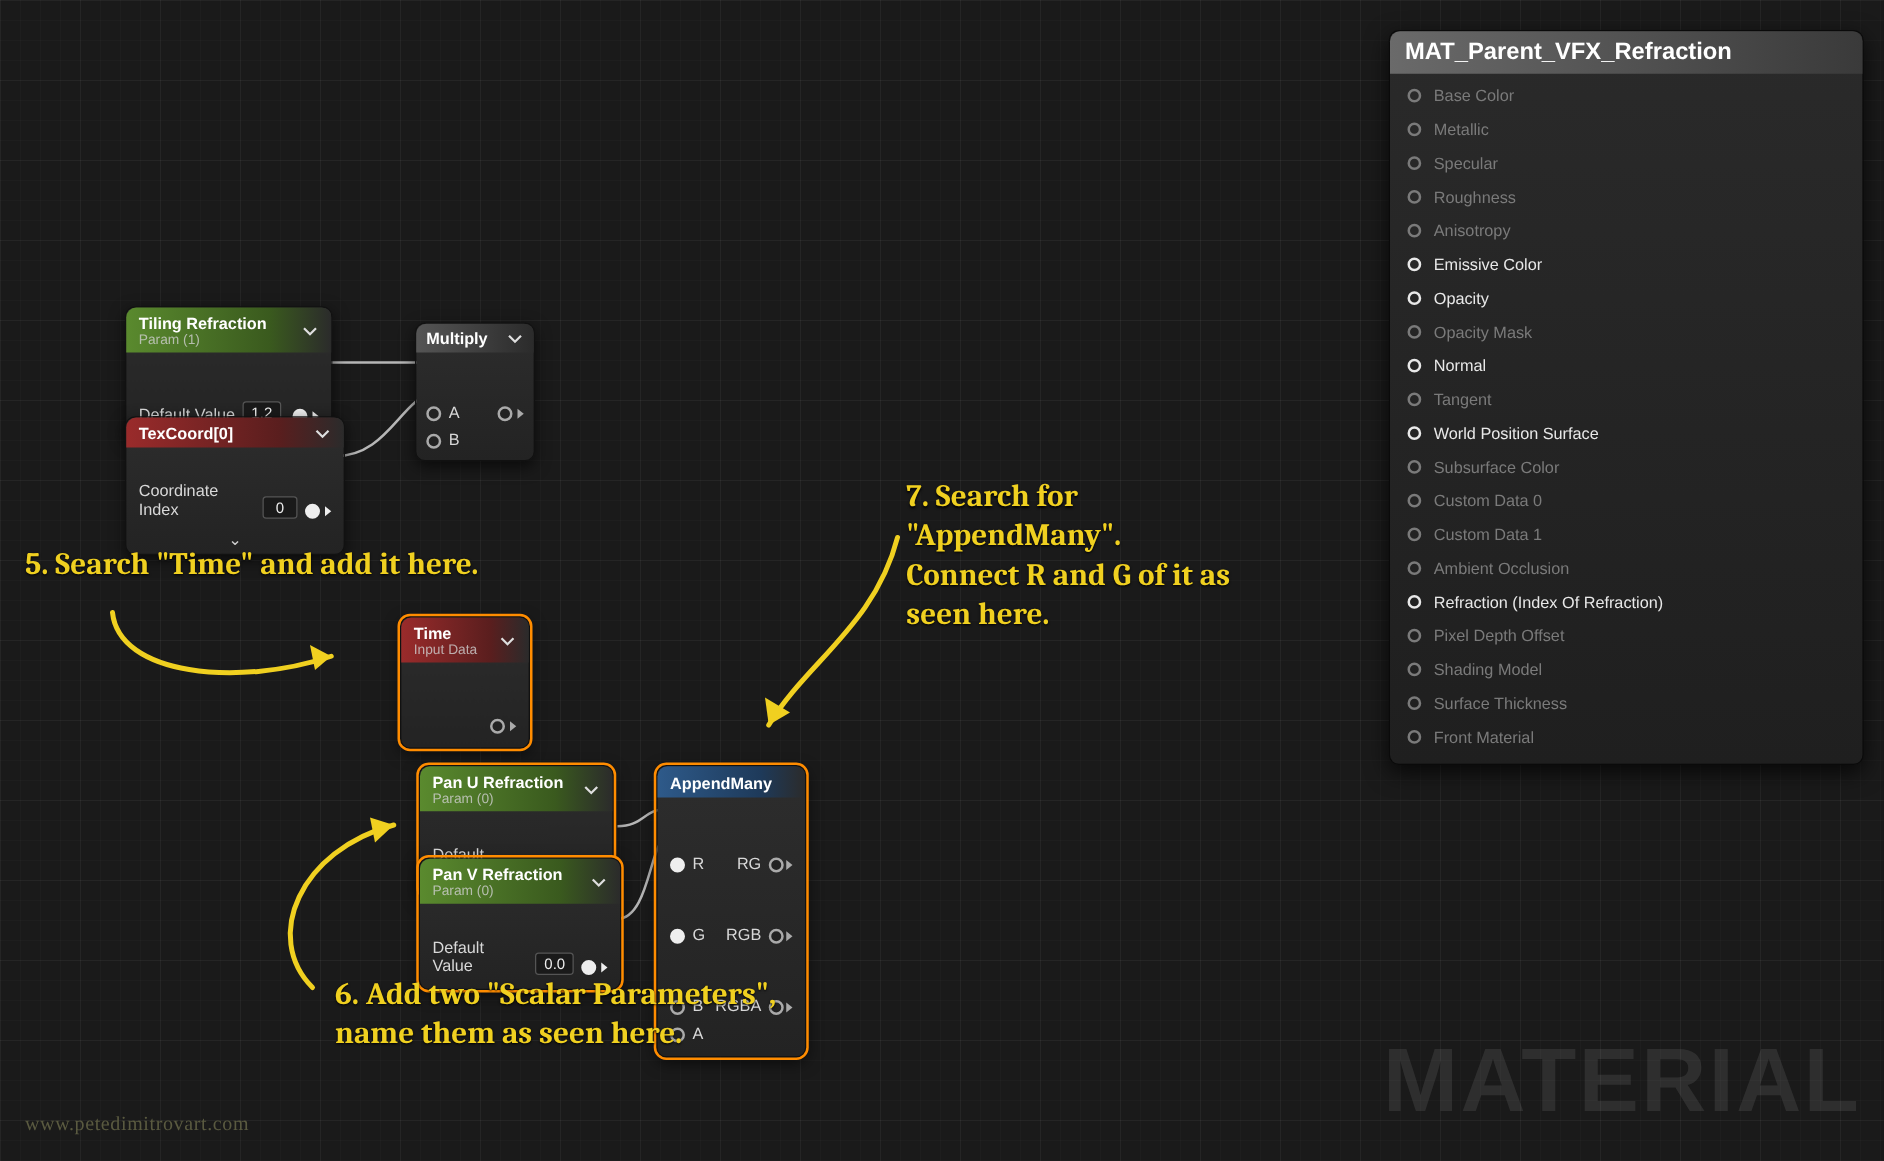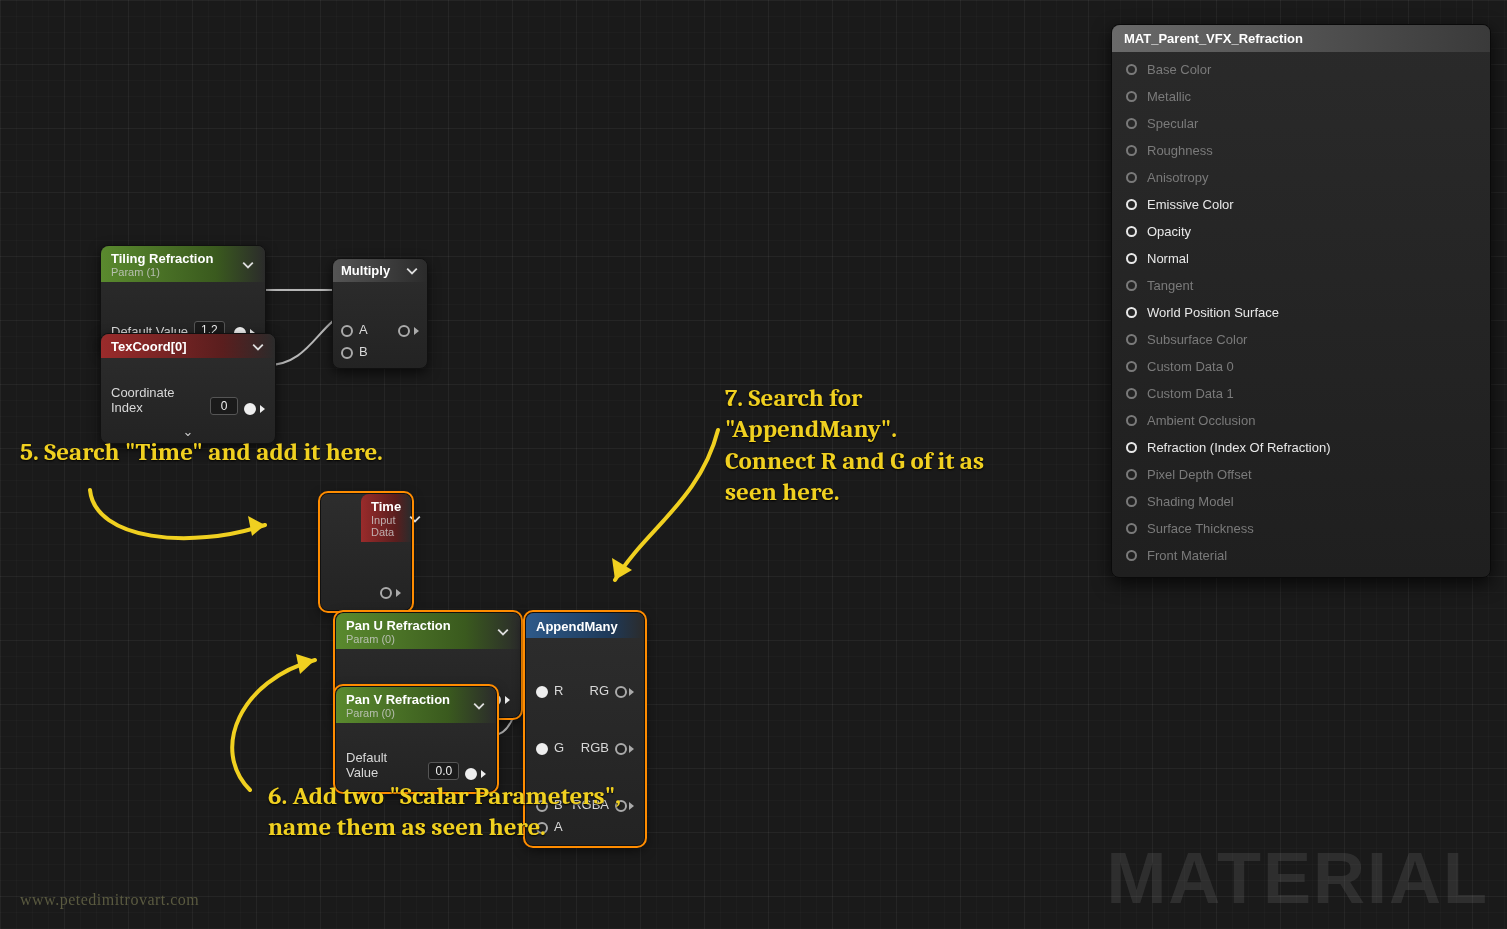--- a/index.html
+++ b/index.html
@@ -90,40 +90,40 @@
   .mat-panel {
     position:absolute; top:24px; right:16px; width:380px;
     background: linear-gradient(#2a2a2a,#1f1f1f);
     border:1px solid #0a0a0a; border-radius:8px;
     box-shadow: 0 6px 18px rgba(0,0,0,0.7);
     font-size:13px;
   }
   .mat-panel .mat-header {
     background: linear-gradient(90deg,#6a6a6a,#3a3a3a);
     color:#fff; font-weight:700; padding:6px 12px;
-    border-radius:8px 8px 0 0; font-size:13px;
+    border-radius:8px 8px 0 0; font-size:19px;
   }
   .mat-panel .mat-body { padding:4px 0 8px 0; }
   .mat-row {
     display:flex; align-items:center; gap:10px;
     padding:6px 14px; color:#7a7a7a;
   }
   .mat-row.active { color:#e8e8e8; }
   .mat-row .mpin {
     width:11px; height:11px; border-radius:50%; border:2px solid currentColor;
     flex-shrink:0;
   }
 
   
   .wm-url {
     position:absolute; left:20px; bottom:20px; color:#5a5a40; font-size:16px;
     font-family: Georgia, serif; letter-spacing:0.5px;
   }
   .wm-mat {
-    position:absolute; right:18px; bottom:10px; color:rgba(200,200,200,0.12);
+    position:absolute; right:18px; bottom:23px; color:rgba(200,200,200,0.12);
     font-size:72px; font-weight:900; letter-spacing:2px;
     font-family: Arial, sans-serif;
   }
 </style>
 </head>
 <body>
 
 <div class="graph">
 
   <svg class="wires">
@@ -197,21 +197,21 @@
             <span class="tri"></span>
           </span>
       </div>
       <div class="row">
         <span class="pin"></span>
         <span>B</span>
       </div>
     </div>
   </div>
 
-  <div class="node selected" style="left:320px; top:493px; width:92px;padding-left:40px;">
+  <div class="node selected" style="left:320px; top:493px; width:104px;">
     <div class="node-header red">
       <div class="htitle">
         <span>Time</span>
         <span class="sub">Input Data</span>
       </div>
       <span class="chev">
           <svg viewBox="0 0 10 10">
             <path d="M1 3 L5 7 L9 3" stroke="#ddd" stroke-width="1.5" fill="none"></path>
           </svg>
         </span>
@@ -219,21 +219,21 @@
     <div class="node-body">
       <div class="row">
           <span class="right pin-wrap hollow">
             <span class="pin"></span>
             <span class="tri"></span>
           </span>
         </div>
     </div>
   </div>
 
-  <div class="node selected" style="left:335px; top:612px; width:186px;">
+  <div class="node selected" style="left:335px; top:612px; width:156px;">
     <div class="node-header green">
       <div class="htitle">
         <span>Pan U Refraction</span>
         <span class="sub">Param (0)</span>
       </div>
       <span class="chev">
           <svg viewBox="0 0 10 10">
             <path d="M1 3 L5 7 L9 3" stroke="#ddd" stroke-width="1.5" fill="none"></path>
           </svg>
         </span>
@@ -359,20 +359,24 @@
           <span>Anisotropy</span>
         </div>
         <div class="mat-row active">
           <span class="mpin"></span>
           <span>Emissive Color</span>
         </div>
         <div class="mat-row active">
           <span class="mpin"></span>
           <span>Opacity</span>
         </div>
+        <div class="mat-row">
+          <span class="mpin"></span>
+          <span>Opacity Mask</span>
+        </div>
         <div class="mat-row active">
           <span class="mpin"></span>
           <span>Normal</span>
         </div>
         <div class="mat-row">
           <span class="mpin"></span>
           <span>Tangent</span>
         </div>
         <div class="mat-row active">
           <span class="mpin"></span>

